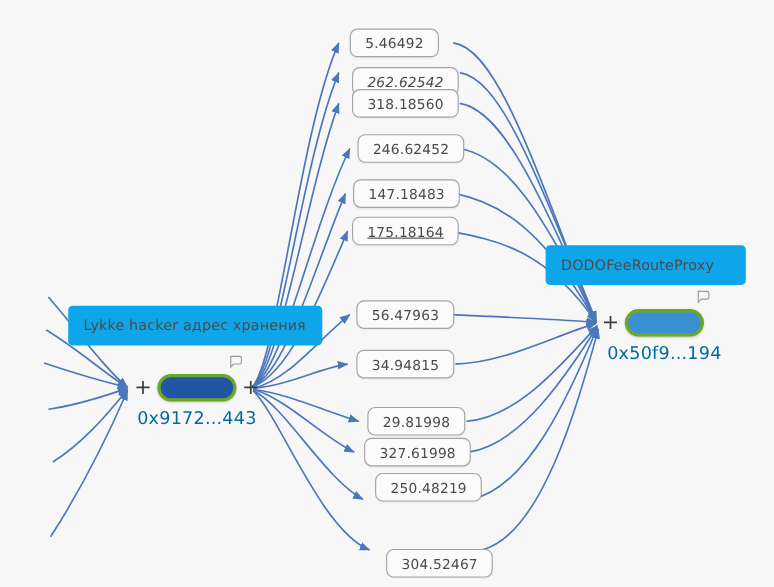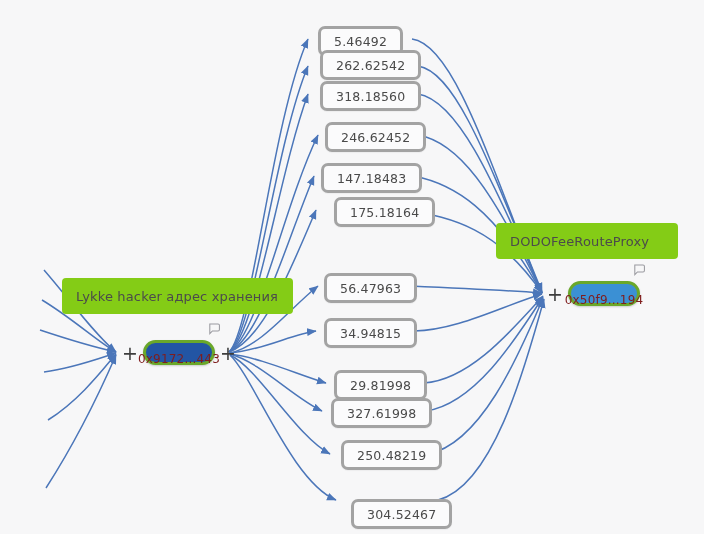--- a/index.html
+++ b/index.html
@@ -14,21 +14,21 @@
   .edge-layer{position:absolute;left:0;top:0;width:704px;height:534px;pointer-events:none;}
 
   
   .chip{
     position:absolute;
     height:26px;
     box-sizing:border-box;
     display:flex;align-items:center;justify-content:center;
     padding:12px 13px;
     background:#fbfbfc;
-    border:3px solid #a3a3a3;
+    border:1px solid #a3a3a3;
     border-radius:7px;
     color:#4a4a4a;
     font-size:12.5px;
     letter-spacing:.2px;
     white-space:nowrap;
     box-shadow:0 1px 1px rgba(0,0,0,.045);
   }
 
   
   .node{position:absolute;}
@@ -36,37 +36,37 @@
     width:72px;height:25px;
     border-radius:14px;
     border:3px solid #6aa82a;
     box-sizing:border-box;
     box-shadow:0 1px 2px rgba(0,0,0,.18);
   }
   .pill.dark{background:#2255a4;}
   .pill.light{background:#3b90d4;}
   .node-label{
     position:absolute;
-    top:12px;left:50%;transform:translateX(-50%);
-    font-size:12px;color:#7f1d1d;white-space:nowrap;letter-spacing:.2px;
+    top:30px;left:50%;transform:translateX(-50%);
+    font-size:16px;color:#0369a1;white-space:nowrap;letter-spacing:.2px;
   }
   .plus{
     position:absolute;top:50%;transform:translateY(-50%);
     font-size:19px;line-height:1;color:#3d3d3d;font-weight:400;
     font-family:"DejaVu Sans","Liberation Sans",sans-serif;
   }
   .plus.left{right:100%;margin-right:5px;}
   .plus.right{left:100%;margin-left:5px;}
   .comment-icon{position:absolute;width:14px;height:14px;}
 
   
   .tooltip{
     position:absolute;
     display:flex;align-items:center;
-    background:#84cc16;
+    background:#0ea5e9;
     border-radius:4px;
     padding:0 14px;
     height:36px;
     color:#4b4b4b;
     font-size:13px;
     letter-spacing:.15px;
     white-space:nowrap;
   }
 </style>
 </head>
@@ -115,30 +115,30 @@
       <path d="M414,331 C458,330 502,306 542,294" marker-end="url(#arrow)"></path>
       <path d="M424,383 C470,380 512,330 543,296" marker-end="url(#arrow)"></path>
       <path d="M426,411 C474,404 514,342 543,297" marker-end="url(#arrow)"></path>
       <path d="M428,454 C480,444 518,358 543,298" marker-end="url(#arrow)"></path>
       <path d="M438,500 C492,486 524,372 544,299" marker-end="url(#arrow)"></path>
     </g>
   </g>
 </svg>
 
 <div class="chip" style="left:318px;top:26px;">5.46492</div>
-<div class="chip" style="left:320px;top:50px;">262.62542</div>
+<div class="chip" style="left:320px;top:61px;font-style:italic;">262.62542</div>
 <div class="chip" style="left:320px;top:81px;">318.18560</div>
 <div class="chip" style="left:325px;top:122px;">246.62452</div>
 <div class="chip" style="left:321px;top:163px;">147.18483</div>
-<div class="chip" style="left:334px;top:197px;">175.18164</div>
+<div class="chip" style="left:320px;top:197px;text-decoration:underline;">175.18164</div>
 <div class="chip" style="left:324px;top:273px;">56.47963</div>
 <div class="chip" style="left:324px;top:318px;">34.94815</div>
 <div class="chip" style="left:334px;top:370px;text-align:right;">29.81998</div>
 <div class="chip" style="left:331px;top:398px;">327.61998</div>
-<div class="chip" style="left:341px;top:440px;text-align:center;">250.48219</div>
+<div class="chip" style="left:341px;top:430px;text-align:center;">250.48219</div>
 <div class="chip" style="left:351px;top:499px;">304.52467</div>
 
 <div class="tooltip" style="left:62px;top:278px;width:203px;">Lykke hacker адрес хранения</div>
 <div class="tooltip" style="left:496px;top:223px;width:154px;">DODOFeeRouteProxy</div>
 
 <div class="node" style="left:143px;top:340px;width:72px;height:25px;">
   <div class="pill dark"></div>
   <div class="plus left">+</div>
   <div class="plus right">+</div>
   <span class="comment-icon" style="left:64px;top:-19px;">

